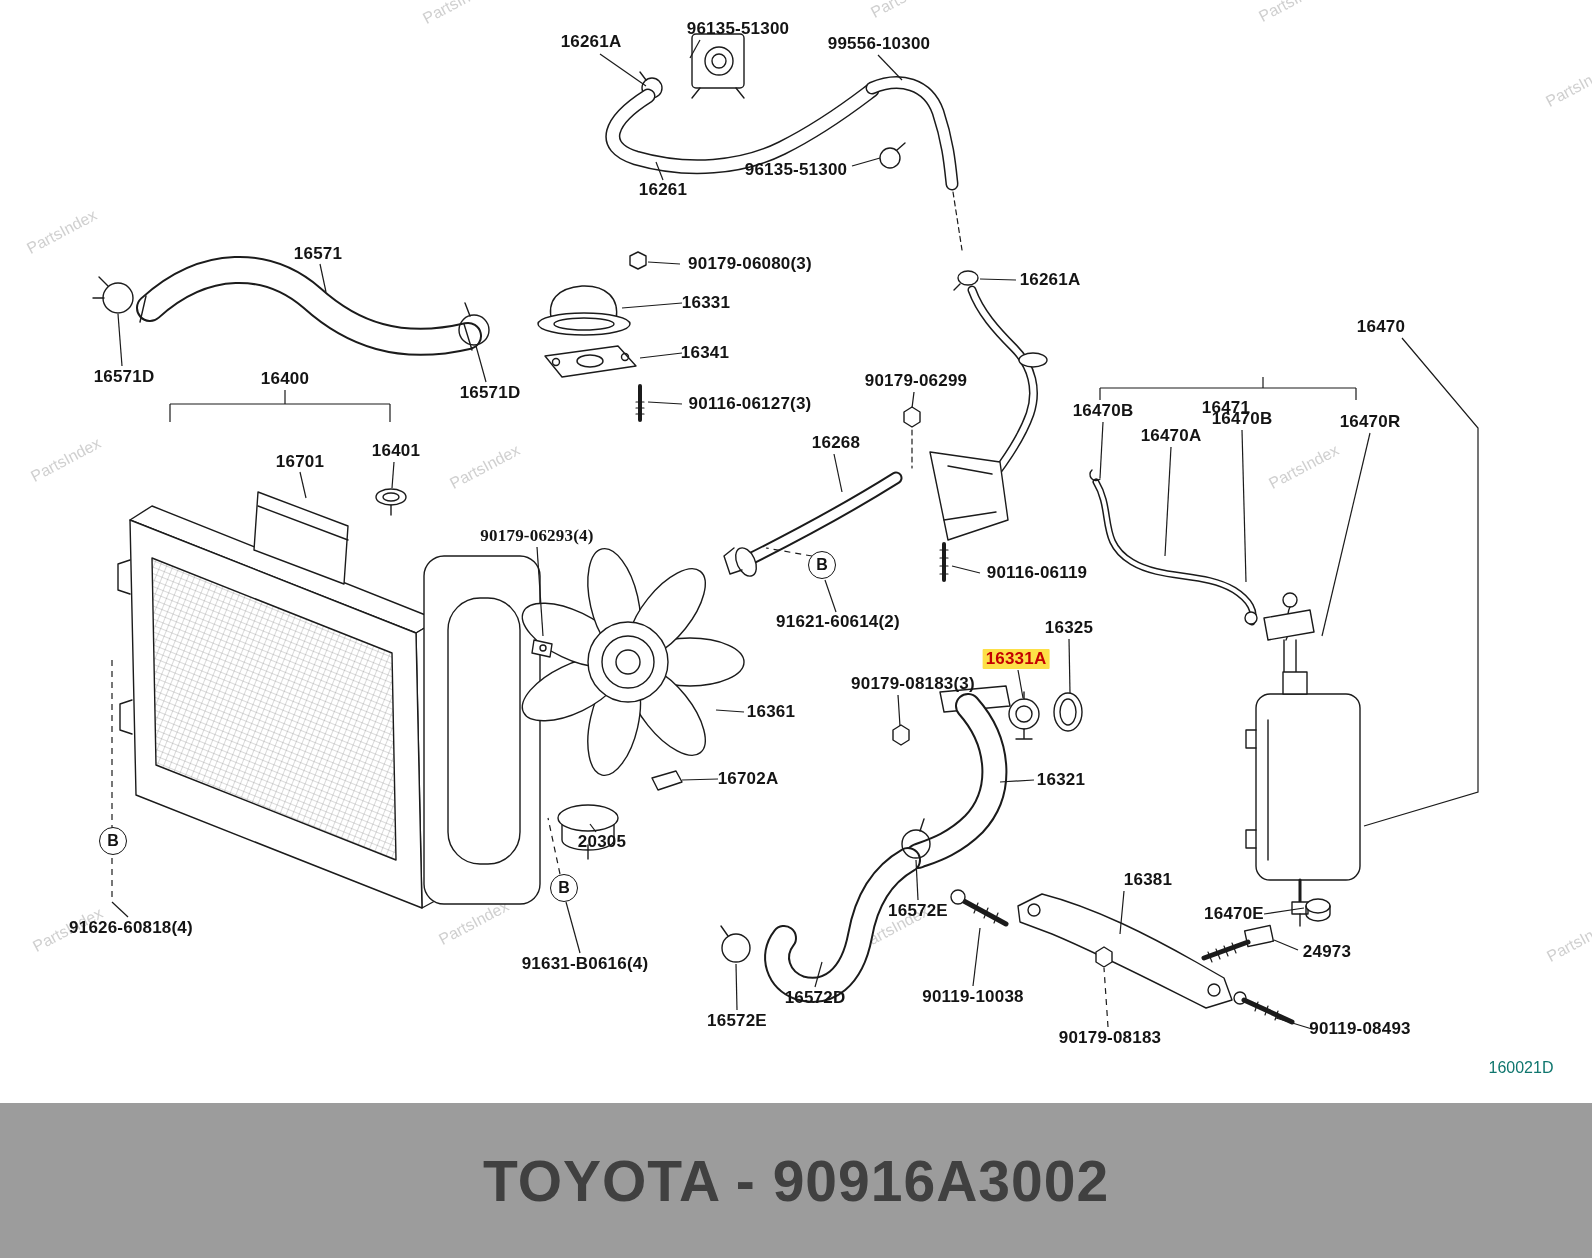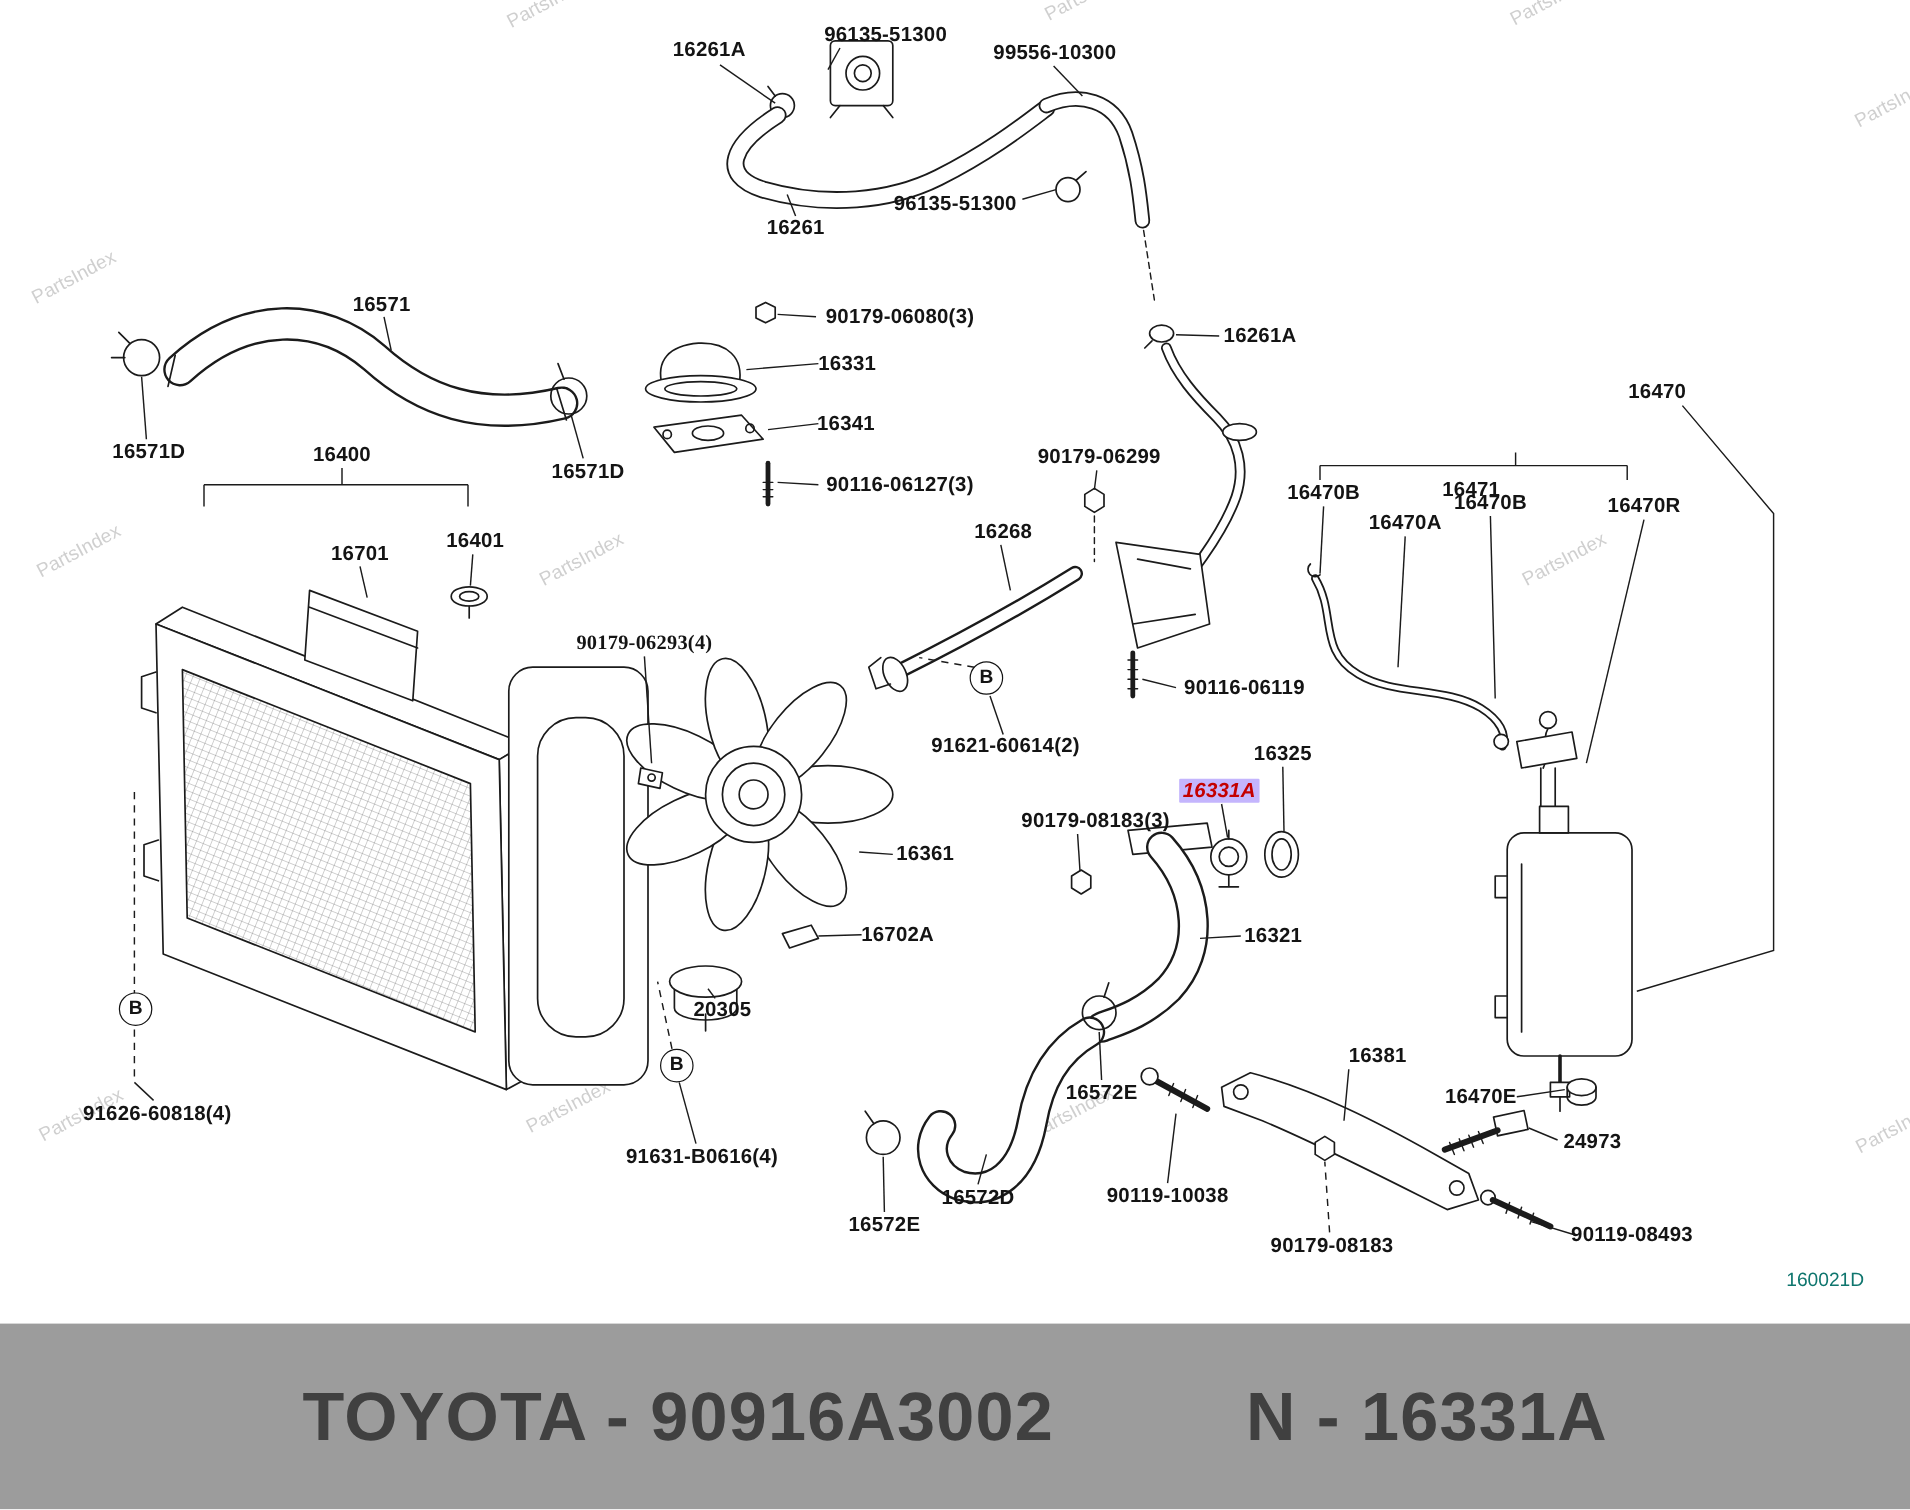--- a/index.html
+++ b/index.html
@@ -4,21 +4,21 @@
 <style>
   html,body{margin:0;padding:0;background:#fff;}
   .page{position:relative;width:1592px;height:1258px;background:#fff;overflow:hidden;
         font-family:"Liberation Sans",sans-serif;}
   .watermark{position:absolute;color:rgba(130,130,130,0.38);font-size:16px;
         transform:rotate(-28deg);transform-origin:left top;white-space:nowrap;z-index:0;}
   svg.art{position:absolute;left:0;top:0;z-index:1;}
   .labels{position:absolute;left:0;top:0;width:100%;height:100%;z-index:2;pointer-events:none;}
   .part-label{position:absolute;transform:translate(-50%,-50%);white-space:nowrap;
         font-weight:700;font-size:17px;color:#141414;letter-spacing:0.2px;}
-  .part-label.highlight{background:#c4b5fd;color:#c40000;padding:0 3px;border-radius:1px;font-style:italic;}
+  .part-label.highlight{background:#fde047;color:#c40000;padding:0 3px;border-radius:1px;}
   .callout-b{position:absolute;transform:translate(-50%,-50%);width:26px;height:26px;
         border:1.8px solid #141414;border-radius:50%;background:#fff;
         display:flex;align-items:center;justify-content:center;
         font-weight:700;font-size:16px;color:#141414;}
   .diagram-code{position:absolute;transform:translate(-50%,-50%);font-size:16px;
         font-weight:400;color:#0f766e;white-space:nowrap;}
   .footer{position:absolute;left:0;bottom:0;width:100%;height:155px;background:#9c9c9c;
         display:flex;align-items:center;justify-content:center;gap:160px;z-index:3;}
   .footer span{color:#404040;font-size:57px;font-weight:700;letter-spacing:1px;white-space:nowrap;}
 </style>
@@ -331,16 +331,15 @@
       <div class="part-label" style="left: 1360px; top: 1029px;">90119-08493</div>
       <div class="callout-b" style="left: 113px; top: 841px;">B</div>
       <div class="callout-b" style="left: 822px; top: 565px;">B</div>
       <div class="callout-b" style="left: 564px; top: 888px;">B</div>
     </div>
 
   <div class="diagram-code" style="left:1521px;top:1068px;z-index:2;">160021D</div>
 
   <div class="footer">
     <span>TOYOTA - 90916A3002</span>
-    <span>N - 16331A</span>
   </div>
 
 </div>
 
 </body></html>

